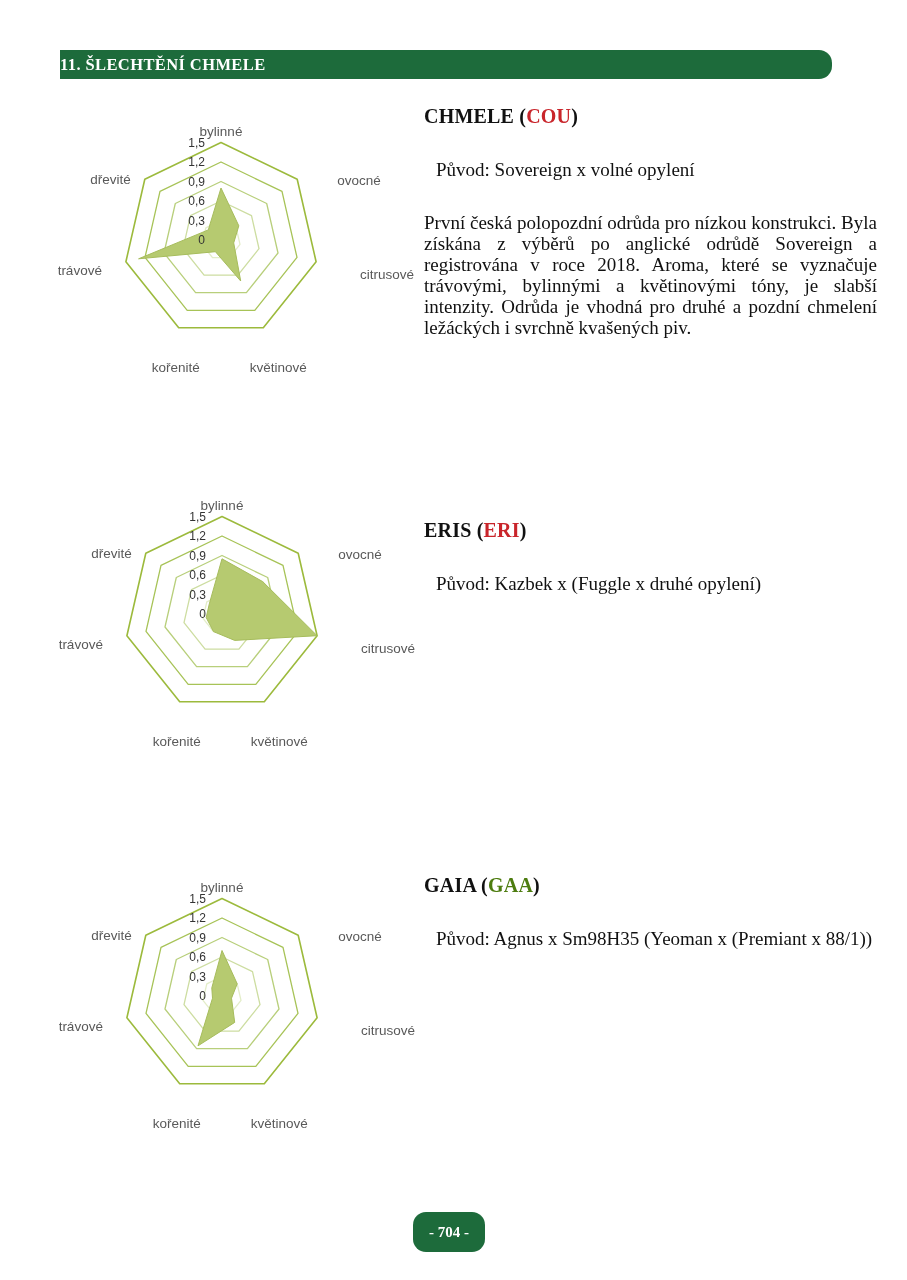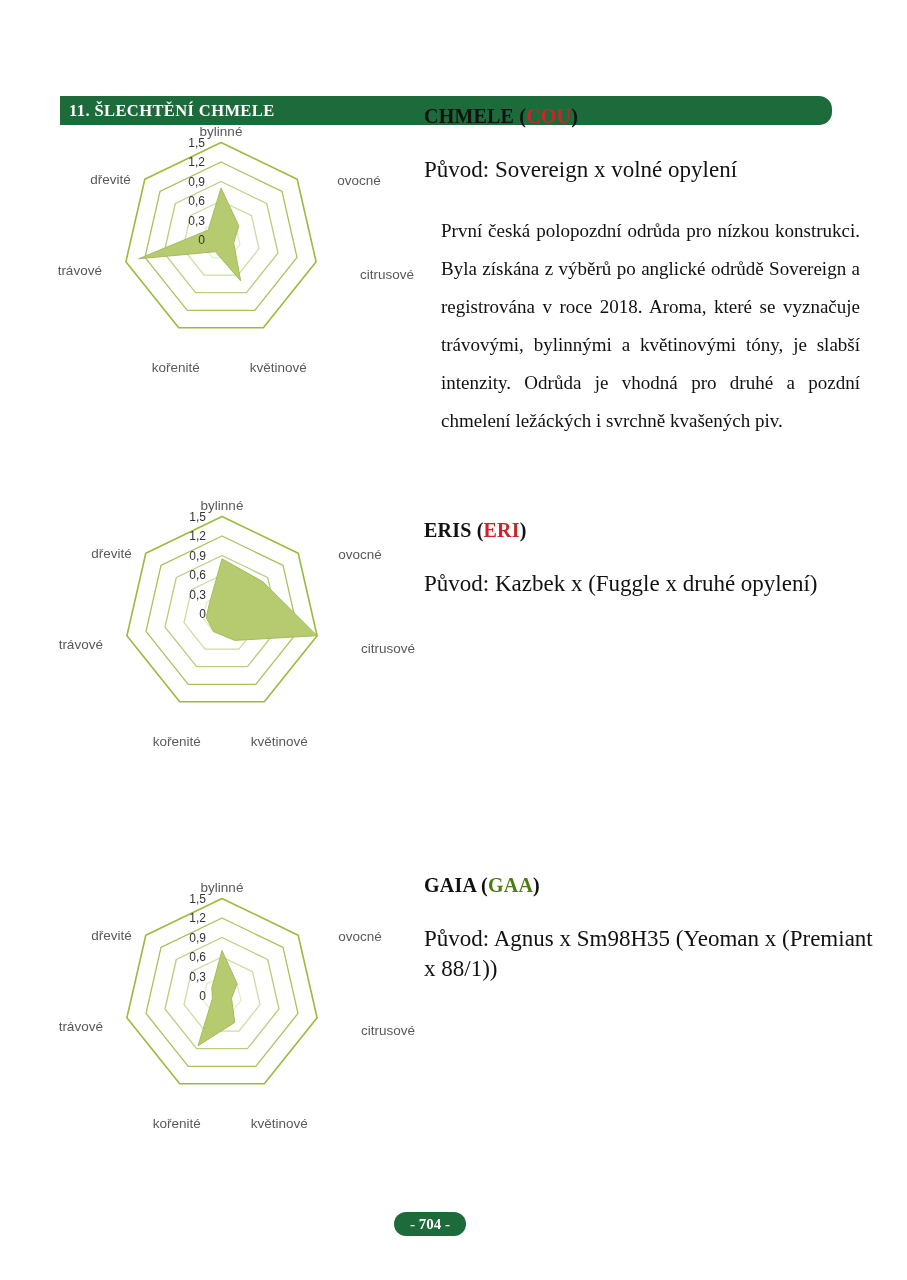--- a/index.html
+++ b/index.html
@@ -8,42 +8,42 @@
     width:907px;height:1280px;
     background:#ffffff;
     font-family:"Liberation Serif", serif;
     overflow:hidden;
   }
   
   .chapter-bar{
     position:absolute;left:60px;top:50px;width:772px;height:29px;
     border-radius:0 13px 13px 0;
     display:flex;align-items:center;
-    padding-left:9px;box-sizing:border-box;margin-top:46px;
+    box-sizing:border-box;
   }
   .chapter-bar span{
     color:#ffffff;font-weight:bold;font-size:16.5px;letter-spacing:0.4px;
   }
   
   .sec-text{
     position:absolute;left:424px;width:453px;
     color:#111;
   }
   .sec-title{font-size:20px;font-weight:bold;margin:0 0 27px 0;letter-spacing:0.2px;}
   .sec-title .code{font-weight:bold;}
-  .sec-origin{font-size:23px;margin:0 0 27px 0;line-height:30px;}
-  .sec-body{font-size:19px;margin:17px;text-align:justify;line-height:38px;}
+  .sec-origin{font-size:19px;margin:0 0 27px 12px;line-height:30px;}
+  .sec-body{font-size:19px;margin:0;text-align:justify;line-height:21px;}
   .chart{position:absolute;width:378px;height:286px;}
   .chart svg{display:block;width:100%;height:100%;}
   
   .axis-label{font-family:"Liberation Sans",sans-serif;font-size:13.5px;fill:#595959;}
   .tick-label{font-family:"Liberation Sans",sans-serif;font-size:12px;fill:#333333;}
   
   .page-pill{
-    position:absolute;left:394px;top:1212px;width:72px;height:24px;
+    position:absolute;left:413px;top:1212px;width:72px;height:40px;
     border-radius:13px;display:flex;align-items:center;justify-content:center;
   }
   .page-pill span{color:#fff;font-weight:bold;font-size:15px;}
 </style>
 </head>
 <body>
 
 <div class="page">
 
   <div class="chapter-bar" style="background: rgb(29, 107, 59);">

